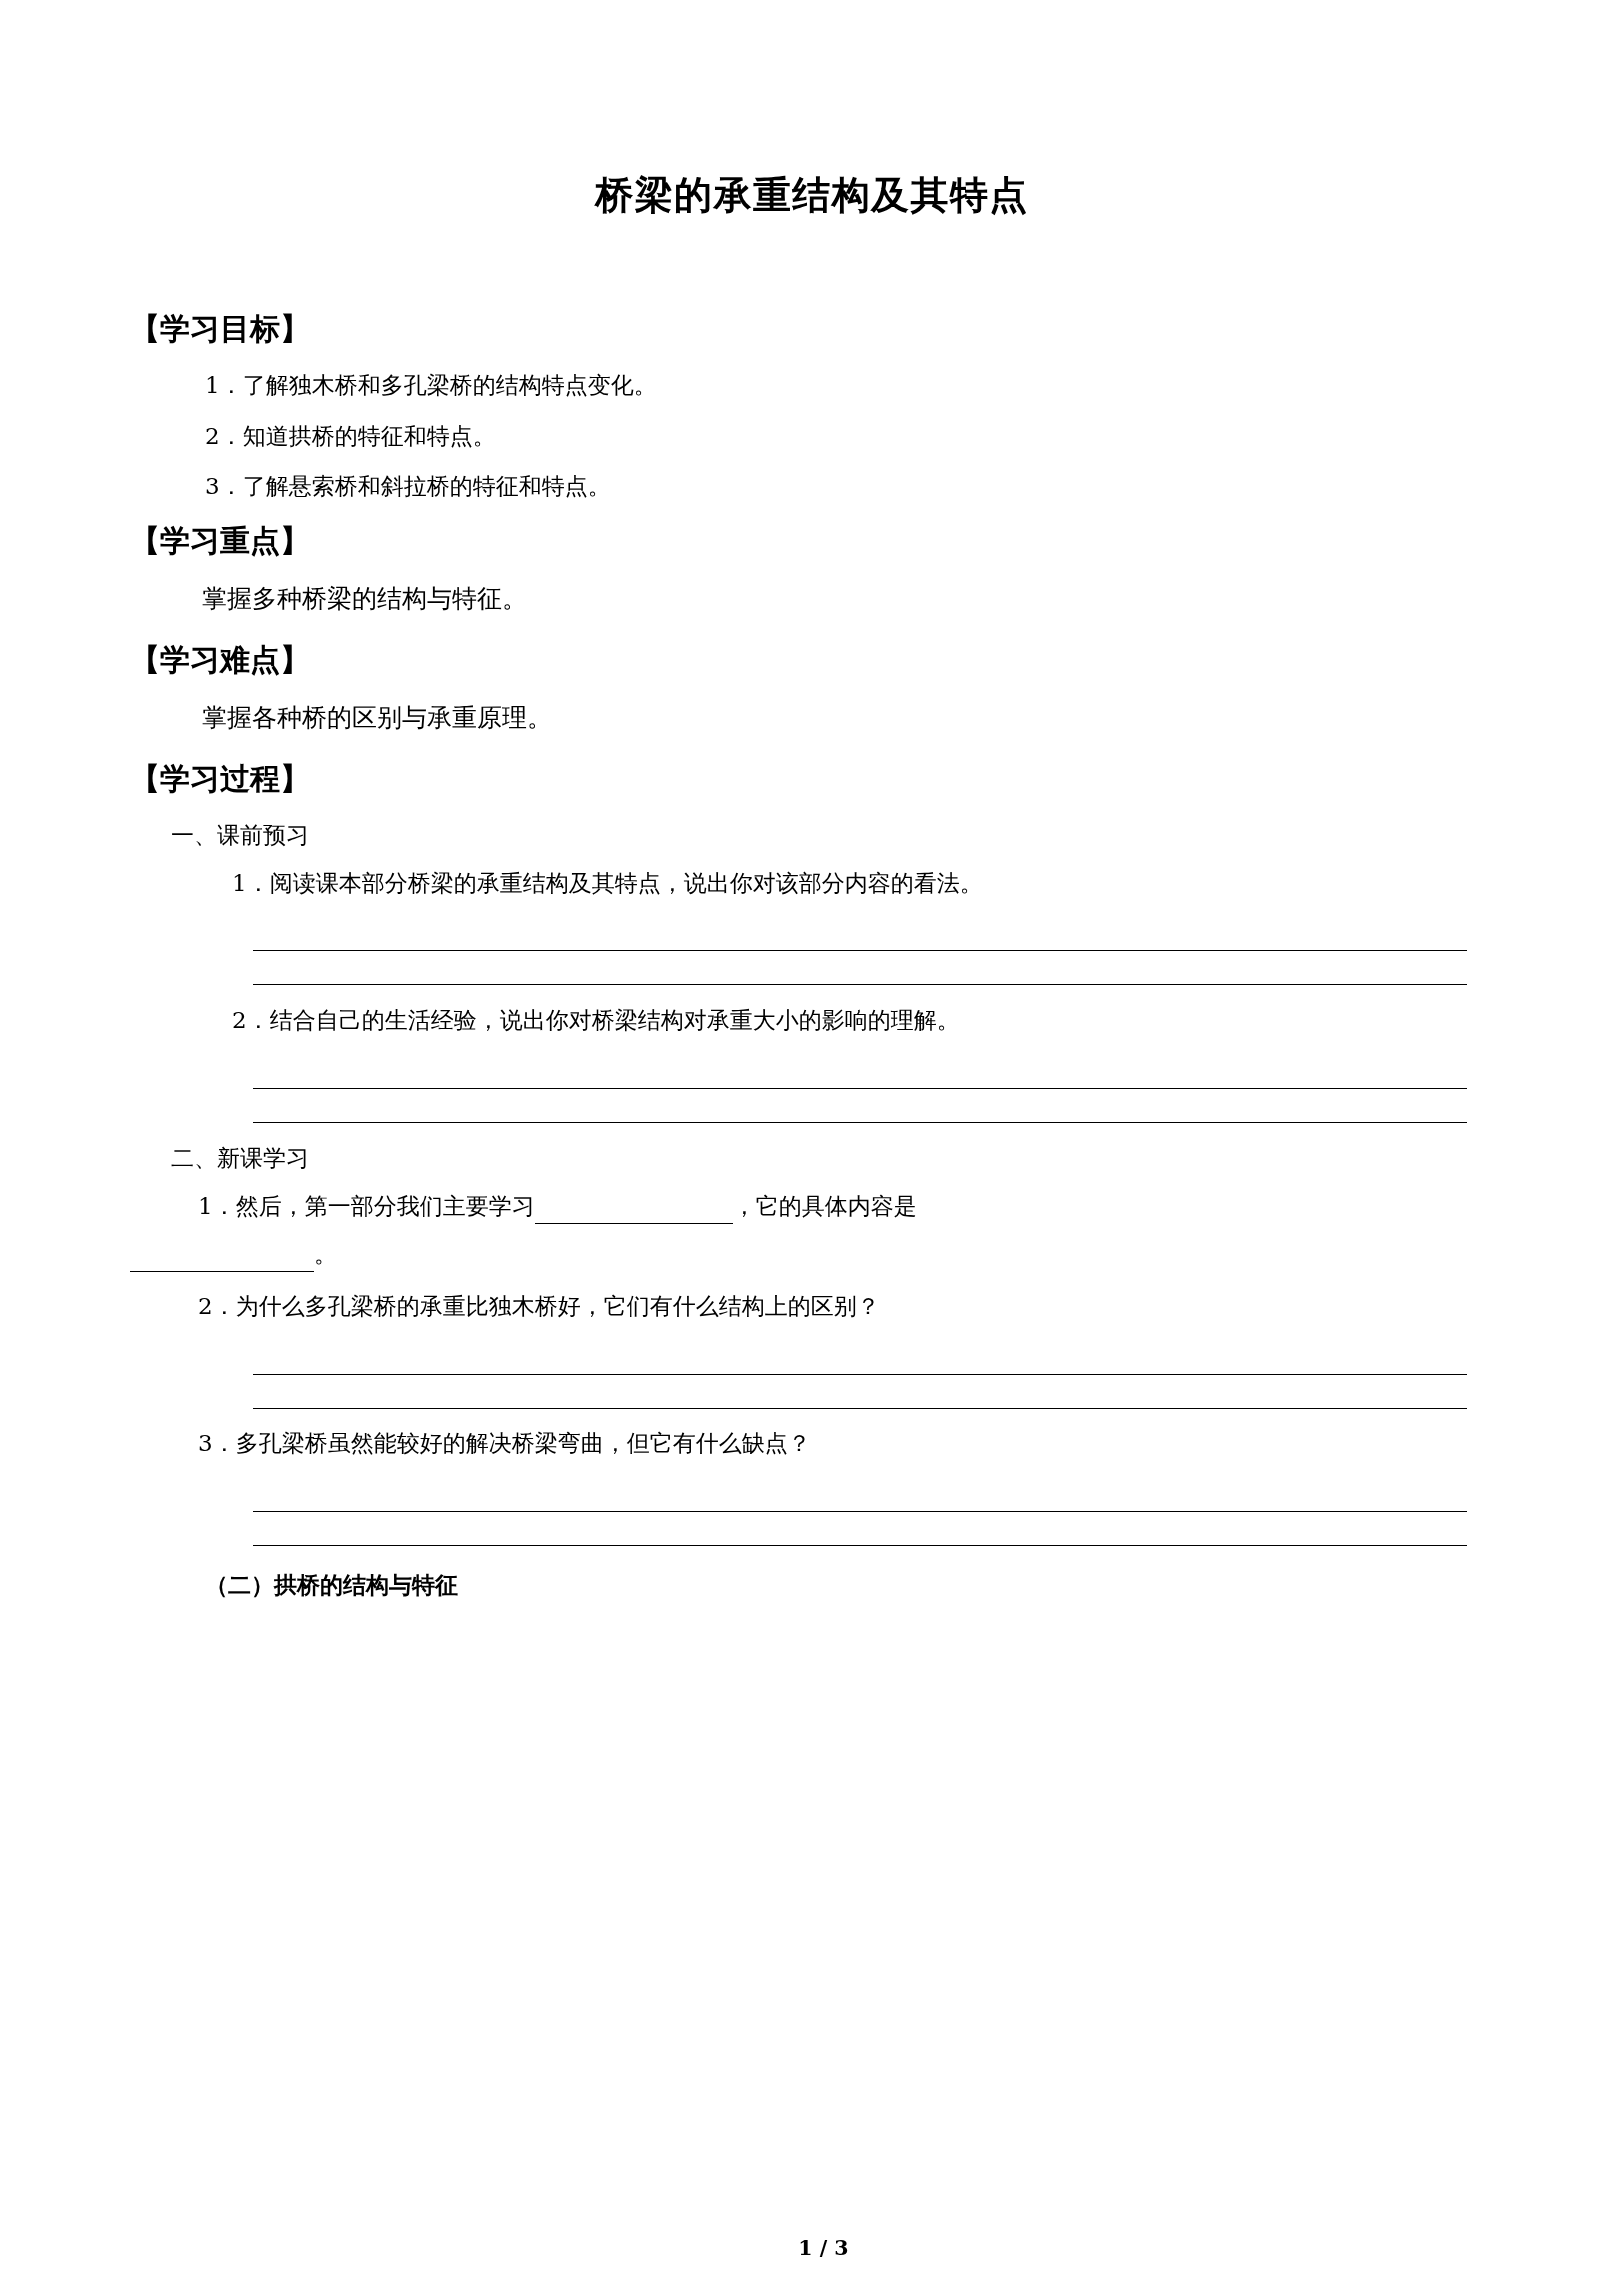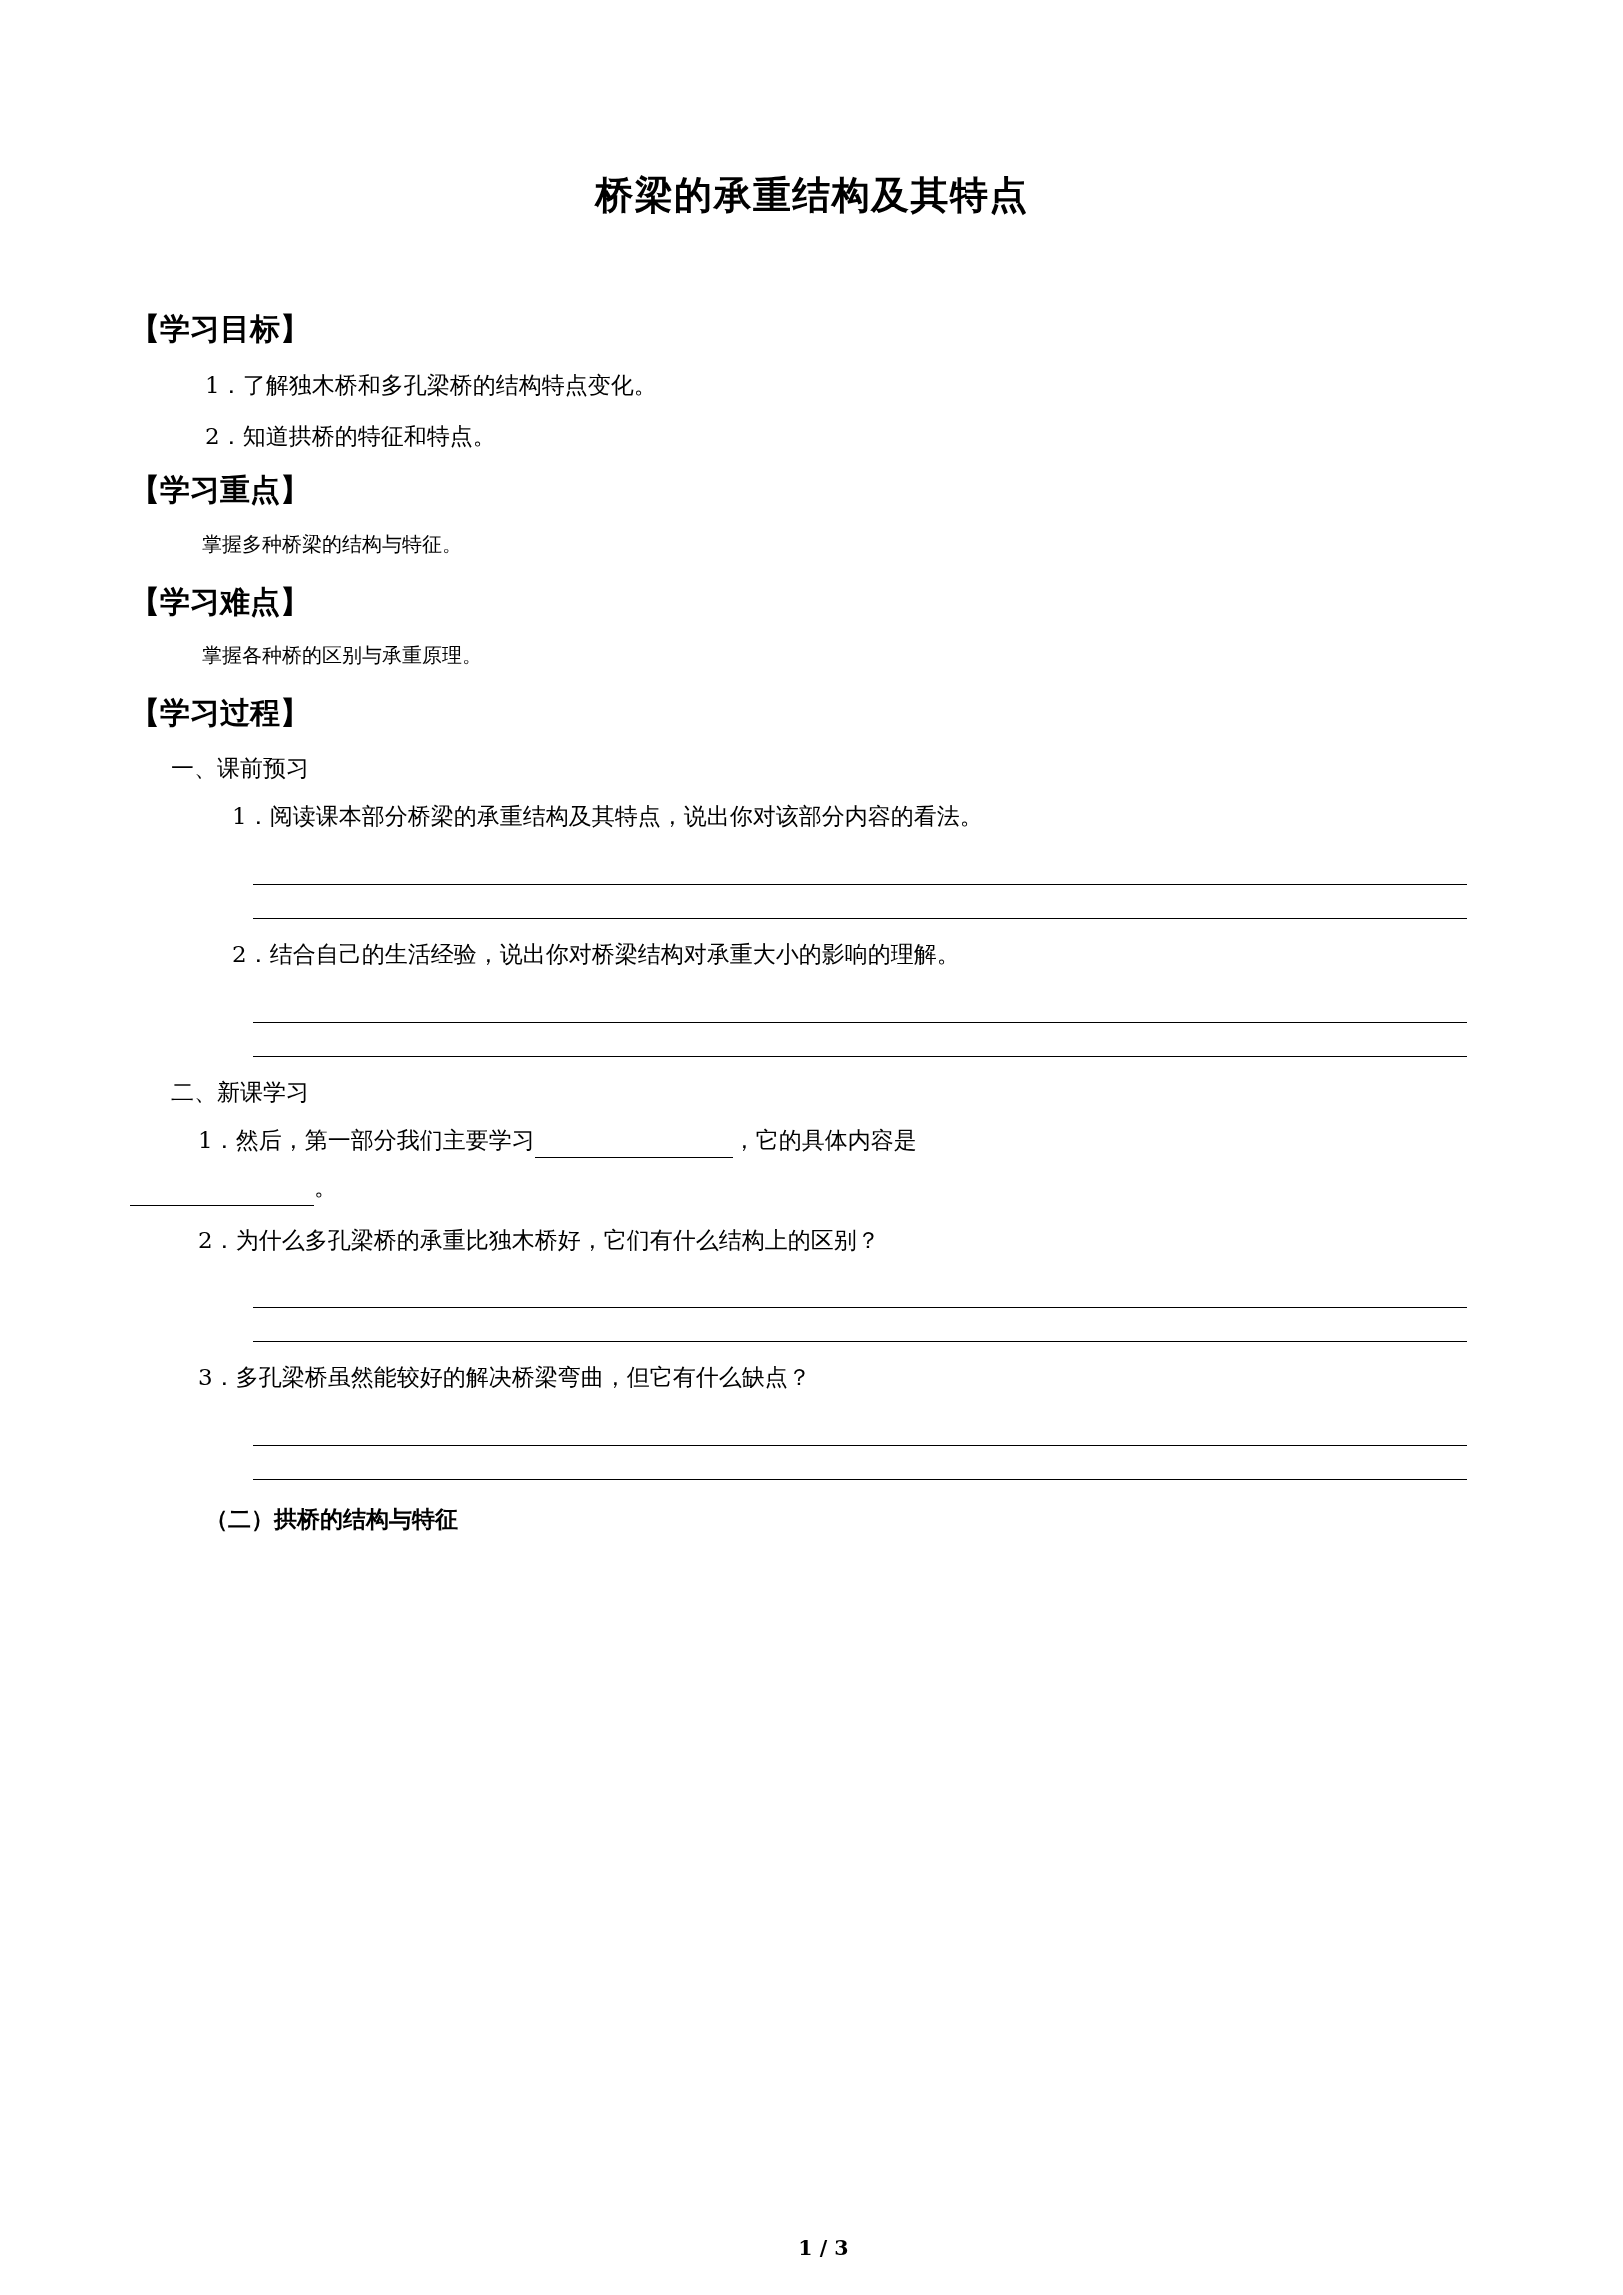--- a/index.html
+++ b/index.html
@@ -46,21 +46,21 @@
     margin-top: 8px;
   }
   .item {
     font-size: 23px;
     font-family: "DejaVu Serif", "Liberation Serif", serif;
     line-height: 1.55;
     margin: 0 0 15px 0;
     padding-left: 75px;
   }
   .para {
-    font-size: 20px;
+    font-size: 25px;
     font-family: "DejaVu Serif", "Liberation Serif", serif;
     line-height: 1.55;
     margin: 0 0 20.5px 0;
     padding-left: 72px;
   }
   .sub-head {
     font-size: 23px;
     font-family: "DejaVu Serif", "Liberation Serif", serif;
     line-height: 1.55;
     margin: 17.7px 0 12.3px 0;
@@ -129,20 +129,21 @@
 <body>
 
 <div class="page">
   <div class="content">
 
     <div class="doc-title">桥梁的承重结构及其特点</div>
 
     <div class="section-head">【学习目标】</div>
     <div class="item">1．了解独木桥和多孔梁桥的结构特点变化。</div>
     <div class="item">2．知道拱桥的特征和特点。</div>
+    <div class="item">3．了解悬索桥和斜拉桥的特征和特点。</div>
 
     <div class="section-head gap-top">【学习重点】</div>
     <div class="para">掌握多种桥梁的结构与特征。</div>
 
     <div class="section-head">【学习难点】</div>
     <div class="para">掌握各种桥的区别与承重原理。</div>
 
     <div class="section-head">【学习过程】</div>
 
     <div class="sub-head">一、课前预习</div>

